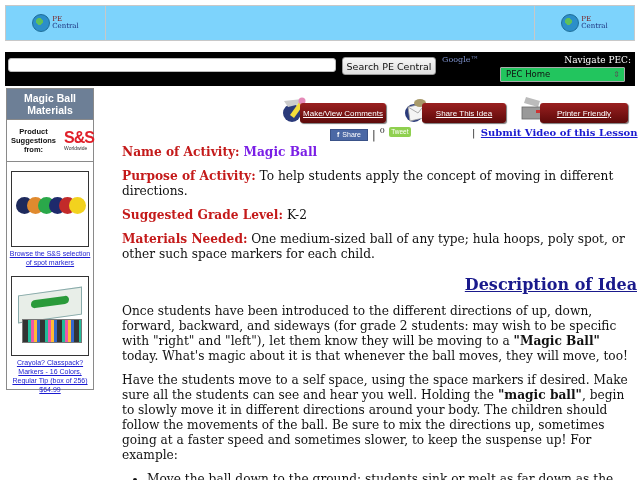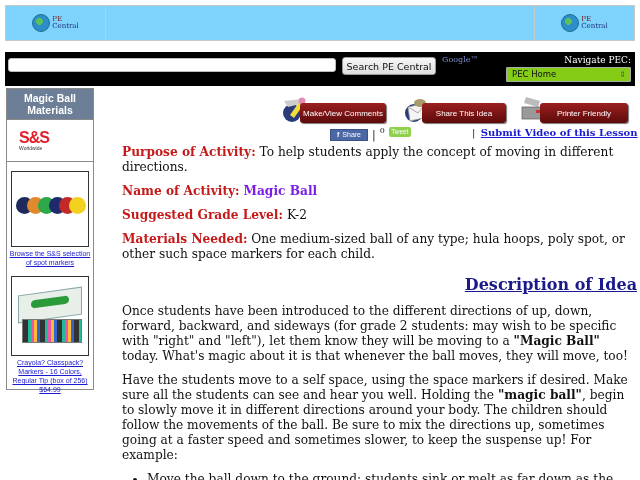--- a/index.html
+++ b/index.html
@@ -16,39 +16,39 @@
   .globe { width: 18px; height: 18px; border-radius: 50%; background: radial-gradient(circle at 40% 40%, #5fc05a 0 25%, #2c8fc9 26% 100%); border: 1px solid #1c6c98; }
   .pe-text { font-family: "DejaVu Serif", serif; font-size: 7px; line-height: 7px; color: #7a1c1c; }
   .pe-text .c { color: #1b2f7c; }
 
   
   .searchbar { position: absolute; left: 5px; top: 52px; width: 630px; height: 34px; background: #000; }
   .search-input { position: absolute; left: 3px; top: 6px; width: 328px; height: 14px; background: #fff; border: 1px solid #bbb; border-radius: 3px; }
   .search-btn { position: absolute; left: 337px; top: 5px; width: 94px; height: 18px; background: linear-gradient(#f6f6f6, #dedede); border: 1px solid #999; border-radius: 3px; font-family: "DejaVu Sans", sans-serif; font-size: 9.5px; color: #111; display: flex; align-items: center; justify-content: center; }
   .google { position: absolute; left: 437px; top: 3px; font-family: "DejaVu Serif", serif; font-size: 8px; color: #7c8fc9; }
   .nav-label { position: absolute; right: 4px; top: 3px; font-family: "DejaVu Serif", serif; font-size: 9px; color: #fff; }
-  .nav-select { position: absolute; right: 4px; top: 15px; width: 125px; height: 15px; background: #84cc16; border: 1px solid #aaa; border-radius: 1px; font-family: "DejaVu Sans", sans-serif; font-size: 8.5px; color: #111; padding-left: 5px; line-height: 13px; }
+  .nav-select { position: absolute; right: 10px; top: 15px; width: 125px; height: 15px; background: #22c55e; border: 1px solid #aaa; border-radius: 1px; font-family: "DejaVu Sans", sans-serif; font-size: 8.5px; color: #111; padding-left: 5px; line-height: 13px; }
   .nav-select .arrows { position: absolute; right: 4px; top: 0; font-size: 8px; color: #555; }
 
   
   .sidebar { position: absolute; left: 6px; top: 88px; width: 88px; height: 302px; border: 1px solid #8a8a8a; background: #fff; }
   .sb-head { background: #6d7f96; color: #fff; font-family: "Liberation Sans", sans-serif; font-weight: bold; font-size: 10.5px; text-align: center; line-height: 12px; padding: 3px 0 3px; border-bottom: 1px solid #8a8a8a; }
   .sb-sugg { display: flex; align-items: center; height: 42px; border-bottom: 1px solid #8a8a8a; padding: 0 4px; }
   .sb-sugg .txt { font-family: "Liberation Sans", sans-serif; font-weight: bold; font-size: 7.5px; line-height: 9px; text-align: center; width: 55px; color: #111; }
   .sns { margin-left: 8px; text-align: left; }
   .sns .big { font-family: "Liberation Sans", sans-serif; font-weight: bold; font-size: 16px; color: #e0202a; letter-spacing: -1px; line-height: 15px; }
   .sns .small { font-family: "Liberation Sans", sans-serif; font-size: 5px; color: #333; }
   .prod { text-align: center; margin-top: 9px; }
   .prod-img { width: 78px; height: 76px; border: 1px solid #333; margin: 0 auto; position: relative; background: #fff; }
   .prod-link { font-family: "Liberation Sans", sans-serif; font-size: 7px; color: #1a1ad0; text-decoration: underline; line-height: 9px; margin-top: 2px; display: block; }
   .dot { position: absolute; top: 25px; width: 17px; height: 17px; border-radius: 50%; }
 
   
   .actbtn { position: absolute; top: 95px; height: 28px; }
-  .actbtn .pill { position: absolute; left: 20px; top: 8px; height: 20px; background: linear-gradient(#9a2020, #5e0a0a); border-radius: 3px; color: #fff; font-family: "Liberation Sans", sans-serif; font-size: 8px; display: flex; align-items: center; justify-content: center; box-shadow: 1px 1px 1px #777; }
+  .actbtn .pill { position: absolute; left: 20px; top: 8px; height: 20px; background: linear-gradient(#9a2020, #5e0a0a); border-radius: 3px; color: #fff; font-family: "Liberation Sans", sans-serif; font-size: 8px; display: flex; align-items: center; justify-content: center; box-shadow: 1px 1px 1px #777; text-decoration: underline; }
   .actbtn .ico { position: absolute; left: 0; top: 0; width: 28px; height: 28px; }
 
   .share-row { position: absolute; top: 128px; left: 330px; display: flex; align-items: center; font-family: "DejaVu Serif", serif; }
   .fb-share { width: 38px; height: 12px; background: #4b68a5; color: #fff; font-family: "Liberation Sans", sans-serif; font-size: 7px; display: flex; align-items: center; justify-content: center; border: 1px solid #3a5288; }
   .sep { font-size: 11px; margin: 0 4px; color: #222; }
   .tw-count { font-size: 8px; margin-top: -8px; color: #222; }
   .tweet { width: 22px; height: 10px; background: #8fd04f; color: #fff; font-family: "Liberation Sans", sans-serif; font-size: 6.5px; display: flex; align-items: center; justify-content: center; margin-left: 4px; margin-top: -6px; border-radius: 2px; }
   .submit-video { position: absolute; top: 127px; left: 440px; font-family: "DejaVu Serif", serif; font-size: 10px; font-weight: bold; color: #1a1ad0; margin-left: 32px; }
   .submit-video .bar { color: #222; font-weight: normal; margin-right: 2px; text-decoration: none; }
   .submit-video a { color: #1a1ad0; text-decoration: underline; }
@@ -87,20 +87,21 @@
   <div class="nav-label">Navigate PEC:</div>
   <div class="nav-select">
     <span>PEC Home</span>
     <span class="arrows">⇕</span>
   </div>
 </div>
 
 <div class="sidebar">
   <div class="sb-head">Magic Ball Materials</div>
   <div class="sb-sugg">
+    <div class="txt">Product Suggestions from:</div>
     <div class="sns">
       <div class="big">S&amp;S</div>
       <div class="small">Worldwide</div>
     </div>
   </div>
   <div class="prod">
     <div class="prod-img">
       <span class="dot" style="left:4px;background:#1e2a5c"></span>
       <span class="dot" style="left:15px;background:#e08a2e"></span>
       <span class="dot" style="left:26px;background:#2aa84a"></span>
@@ -157,22 +158,22 @@
   <span class="sep">|</span>
   <span class="tw-count">0</span>
   <div class="tweet">Tweet</div>
 </div>
 <div class="submit-video">
   <span class="bar">|</span>
   <a>Submit Video of this Lesson</a>
 </div>
 
 <div class="main">
+  <p><span class="lbl">Name of Activity:</span> <span class="activity-name">Magic Ball</span></p>
   <p><span class="lbl">Purpose of Activity:</span> <span>To help students apply the concept of moving in different directions.</span></p>
-  <p><span class="lbl">Name of Activity:</span> <span class="activity-name">Magic Ball</span></p>
   <p><span class="lbl">Suggested Grade Level:</span> <span>K-2</span></p>
   <p><span class="lbl">Materials Needed:</span> <span>One medium-sized ball of any type; hula hoops, poly spot, or other such space markers for each child.</span></p>
   <div class="desc-title">Description of Idea</div>
   <p><span>Once students have been introduced to the different directions of up, down, forward, backward, and sideways (for grade 2 students: may wish to be specific with "right" and "left"), let them know they will be moving to a </span><b>"Magic Ball"</b><span> today. What's magic about it is that whenever the ball moves, they will move, too!</span></p>
   <p><span>Have the students move to a self space, using the space markers if desired. Make sure all the students can see and hear you well. Holding the </span><b>"magic ball"</b><span>, begin to slowly move it in different directions around your body. The children should follow the movements of the ball. Be sure to mix the directions up, sometimes going at a faster speed and sometimes slower, to keep the suspense up! For example:</span></p>
   <ul>
     <li>Move the ball down to the ground: students sink or melt as far down as the ball goes; if it goes to the floor, students lay on the floor;</li>
 
   </ul>
 </div>

